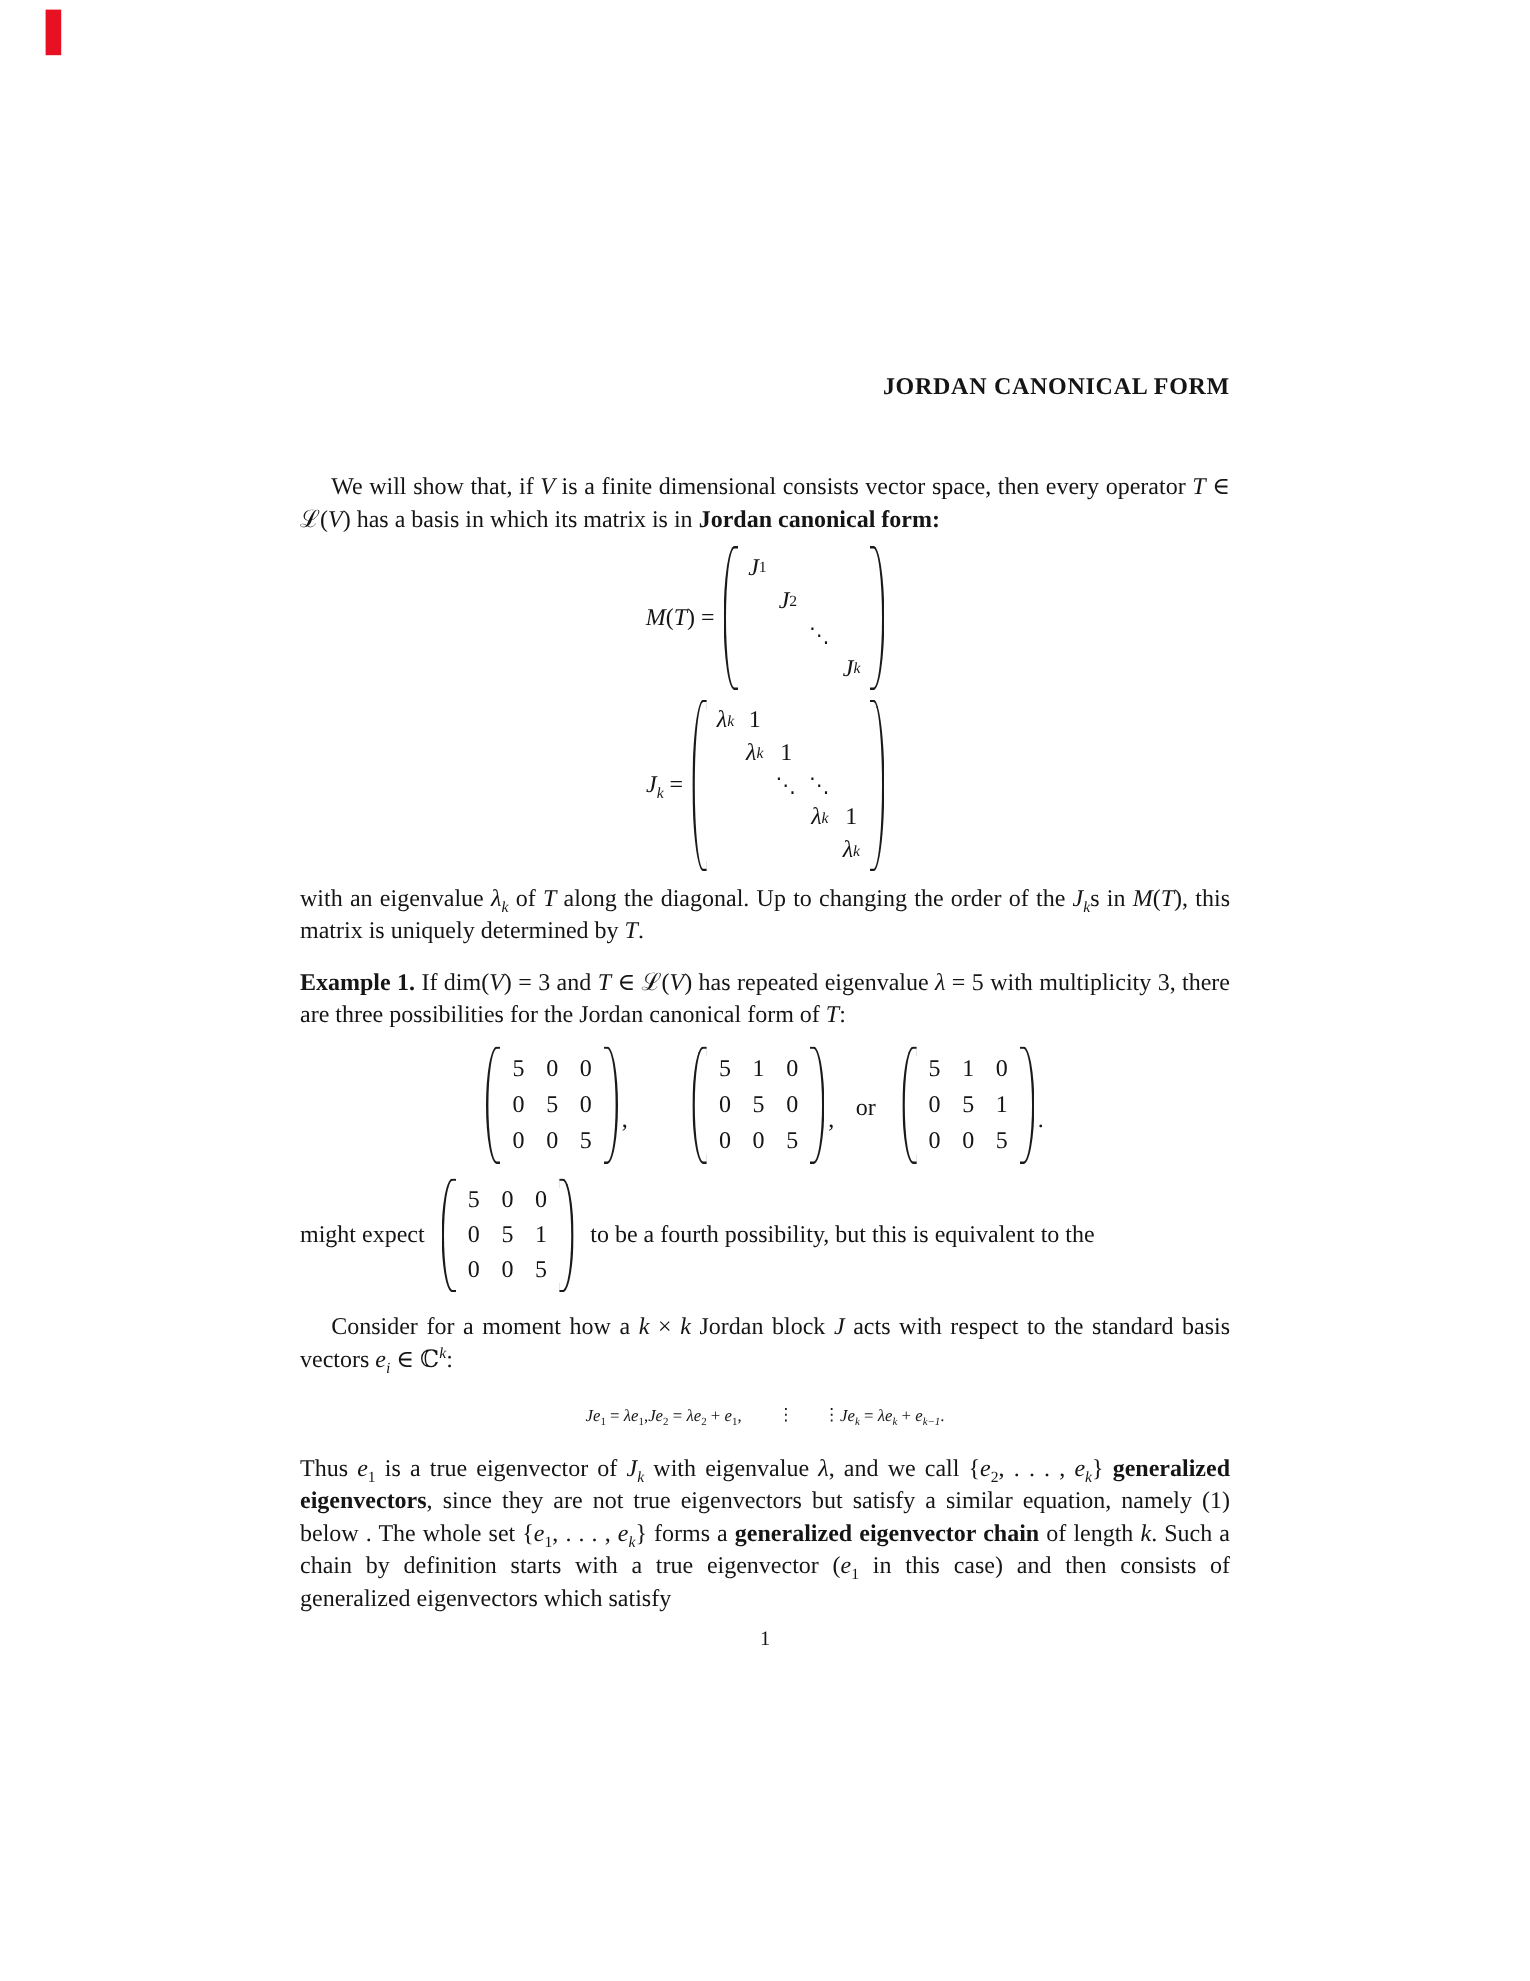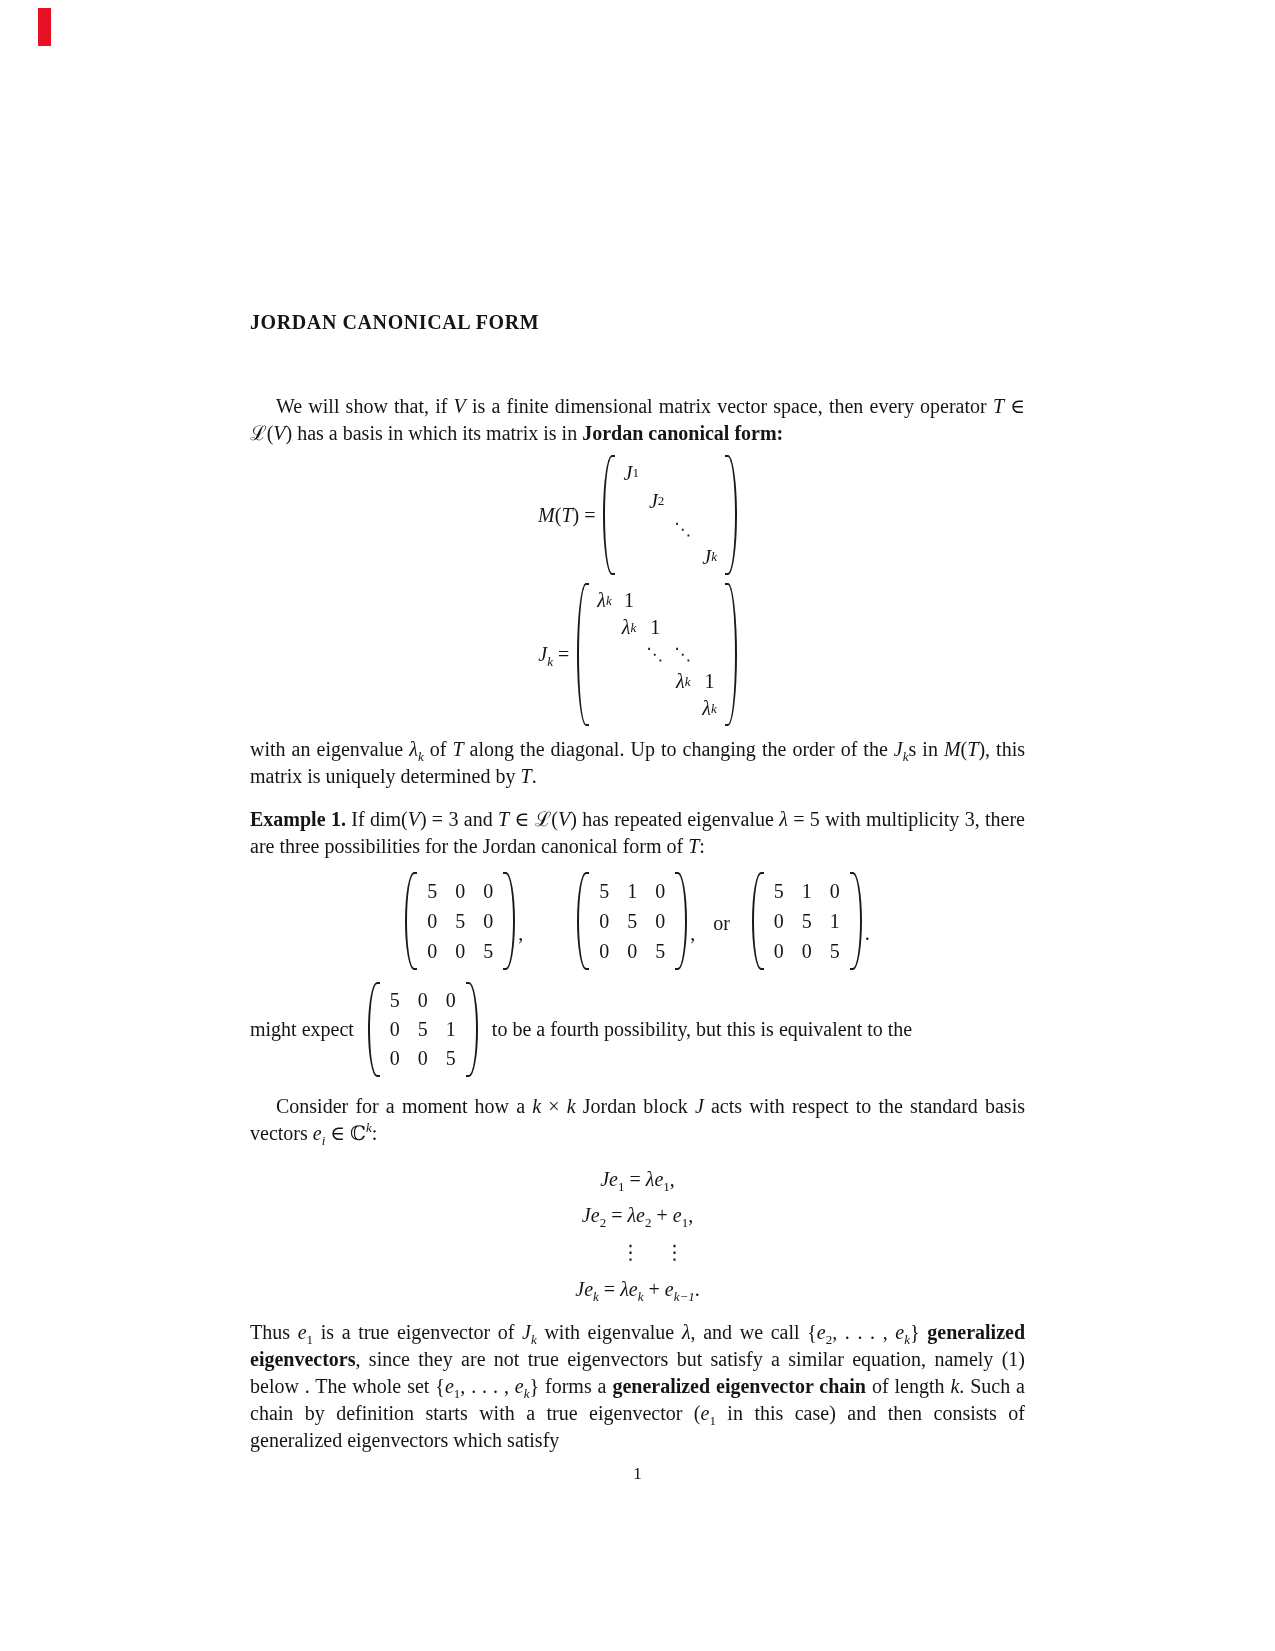--- a/index.html
+++ b/index.html
@@ -1,20 +1,20 @@
 <!DOCTYPE html>
 <html><head>
 <meta charset="utf-8">
 <style>
   html,body{margin:0;padding:0;background:#ffffff;}
   .page{position:relative;width:1275px;height:1651px;background:#ffffff;overflow:hidden;
         font-family:"Liberation Serif","DejaVu Serif",serif;color:#151515;}
   .red-marker{position:absolute;left:38px;top:8px;width:13px;height:38px;}
   .content{position:absolute;left:250px;top:0;width:775px;}
-  .title{margin:0;padding-top:311px;text-align:left;font-size:20px;font-weight:700;
+  .title{margin:0;padding-top:311px;text-align:right;font-size:20px;font-weight:700;
          letter-spacing:.6px;line-height:22px;}
   .para{margin:0;width:775px;text-align:justify;font-size:20px;line-height:27px;}
   .indent{text-indent:26px;}
   .mt60{margin-top:60px;} .mt16{margin-top:16px;} .mt10{margin-top:10px;}
   sub{font-size:65%;line-height:0;}
   sup{font-size:65%;line-height:0;}
   .t-i{font-style:italic;}
   .t-b{font-weight:700;}
   sub.t-subi,sup.t-supi{font-style:italic;}
   .t-dd{font-size:17px;letter-spacing:1px;}
@@ -36,37 +36,37 @@
   .mat-mt .mgrid{grid-auto-rows:28px;column-gap:10px;}
   .mat-jk .mgrid{grid-auto-rows:27px;column-gap:10px;}
   .mat-3 .mgrid{grid-auto-rows:30px;column-gap:14px;}
   .mat-sm .mgrid{grid-auto-rows:29px;column-gap:14px;}
   .msep{transform:translateY(12px);margin-left:3px;}
   .sep1{margin-right:54px;}
   .mor{transform:translateY(8px);margin:0 22px 12px 18px;}
   .prow{display:flex;align-items:center;width:775px;margin:2px 0;font-size:20px;}
   .prow .ptext{white-space:nowrap;}
   .prow .mat{margin:0 14px;}
-  .eqalign{width:fit-content;margin:14px auto 12px;display:flex;flex-direction:column;
-           align-items:center;font-size:20px;}
+  .eqalign{width:fit-content;margin:14px auto 12px;display:flex;flex-direction:row;
+           align-items:flex-end;font-size:14px;}
   .eqline{line-height:36px;white-space:nowrap;}
   .vline{margin-left:30px;line-height:38px;}
   .pageno{margin-top:10px;text-align:center;font-size:17px;}
 </style>
 </head>
 <body>
 
 <div class="page">
   <div class="red-marker" style="background-color: rgb(232, 17, 35);"></div>
 
   <div class="content">
 
     <h1 class="title">JORDAN CANONICAL FORM</h1>
 
-    <p class="para indent mt60"><span class="t-r">We will show that, if </span><span class="t-i">V</span><span class="t-r"> is a finite dimensional matrix vector space, then every operator </span><span class="t-i">T</span><span class="t-r"> ∈ ℒ(</span><span class="t-i">V</span><span class="t-r">) has a basis in which its matrix is in </span><span class="t-b">Jordan canonical form:</span></p>
+    <p class="para indent mt60"><span class="t-r">We will show that, if </span><span class="t-i">V</span><span class="t-r"> is a finite dimensional consists vector space, then every operator </span><span class="t-i">T</span><span class="t-r"> ∈ ℒ(</span><span class="t-i">V</span><span class="t-r">) has a basis in which its matrix is in </span><span class="t-b">Jordan canonical form:</span></p>
 
     <div class="eq eq-mt">
       <span class="eqlabel"><span class="t-i">M</span><span class="t-r">(</span><span class="t-i">T</span><span class="t-r">) = </span></span>
       <span class="mat mat-mt">
           <span class="paren lp"></span>
           <span class="mgrid" style="grid-template-columns: repeat(4, minmax(14px, auto));">
             <span class="mcell">
               <span class="t-i">J</span>
               <sub class="t-sub">1</sub>
             </span>

